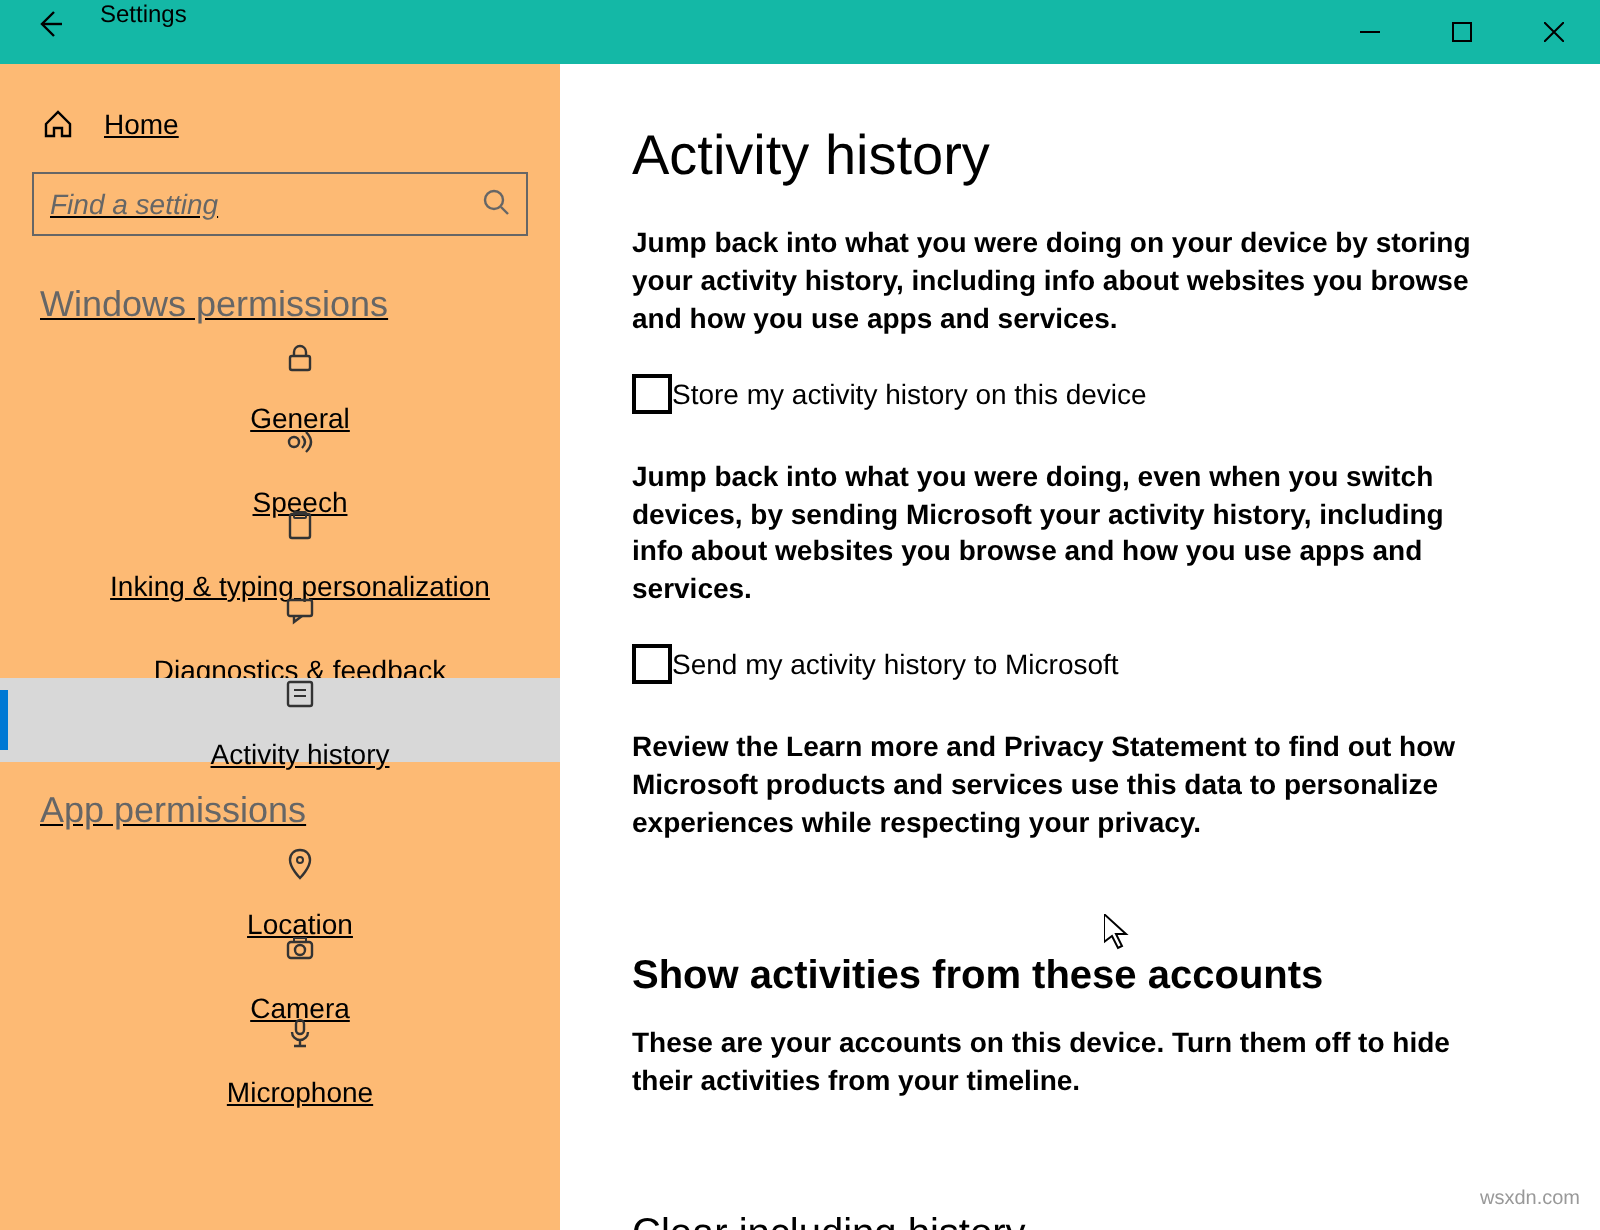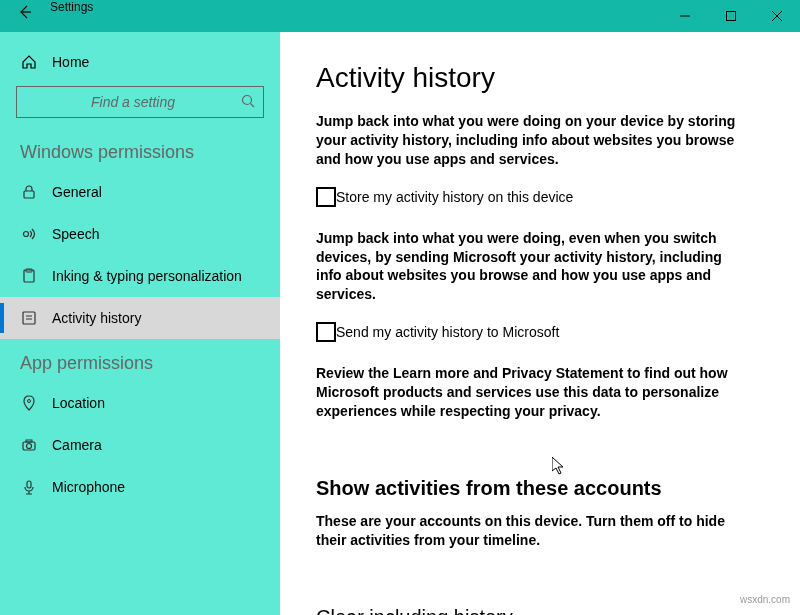--- a/index.html
+++ b/index.html
@@ -48,23 +48,24 @@
     .win-btn svg { width: 10px; height: 10px; }
 
     .app-body {
       flex: 1;
       display: flex;
       overflow: hidden;
     }
 
     .sidebar {
       width: 280px;
-      background: #5eead4;
+      background: #fdba74;
       overflow-y: auto;
       padding-top: 10px;
+      text-decoration: underline;
     }
 
     .home-row {
       display: flex;
       align-items: center;
       height: 40px;
       padding-left: 20px;
       gap: 14px;
       font-size: 14px;
     }
@@ -81,21 +82,20 @@
       padding: 0 8px;
     }
     .search-input {
       flex: 1;
       border: none;
       background: transparent;
       outline: none;
       font-size: 14px;
       color: #666;
       font-style: italic;
-      text-align: center;
     }
     .search-input::placeholder { color: #666; font-style: italic; }
     .search-icon { color: #666; }
 
     .section-current {
       padding: 10px 16px 20px 16px;
       font-size: 14px;
       font-weight: 600;
     }
 
@@ -107,20 +107,21 @@
 
     .nav-item {
       display: flex;
       align-items: center;
       height: 42px;
       padding-left: 20px;
       gap: 14px;
       font-size: 14px;
       color: #000;
       position: relative;
+      flex-direction: column;
     }
     .nav-item.selected {
       background: #d8d8d8;
     }
     .nav-item.selected::before {
       content: "";
       position: absolute;
       left: 0; top: 6px; bottom: 6px;
       width: 4px;
       background: #0078d4;
@@ -258,20 +259,29 @@
     </div>
     <div class="nav-item">
       <span class="nav-icon">
           <svg width="16" height="16" viewBox="0 0 16 16">
             <rect x="3" y="2" width="10" height="12" rx="1" fill="none" stroke="#333" stroke-width="1.2"></rect>
             <rect x="5" y="1" width="6" height="3" rx="0.5" fill="none" stroke="#333" stroke-width="1"></rect>
           </svg>
         </span>
       <span>Inking &amp; typing personalization</span>
     </div>
+    <div class="nav-item">
+      <span class="nav-icon">
+          <svg width="16" height="16" viewBox="0 0 16 16">
+            <rect x="2" y="3" width="12" height="8" rx="1" fill="none" stroke="#333" stroke-width="1.2"></rect>
+            <path d="M5 11 L5 14 L9 11" fill="none" stroke="#333" stroke-width="1.2"></path>
+          </svg>
+        </span>
+      <span>Diagnostics &amp; feedback</span>
+    </div>
     <div class="nav-item selected">
       <span class="nav-icon">
           <svg width="16" height="16" viewBox="0 0 16 16">
             <rect x="2" y="2" width="12" height="12" rx="1" fill="none" stroke="#333" stroke-width="1.2"></rect>
             <path d="M5 6 H11 M5 9 H11" stroke="#333" stroke-width="1"></path>
           </svg>
         </span>
       <span>Activity history</span>
     </div>
 

